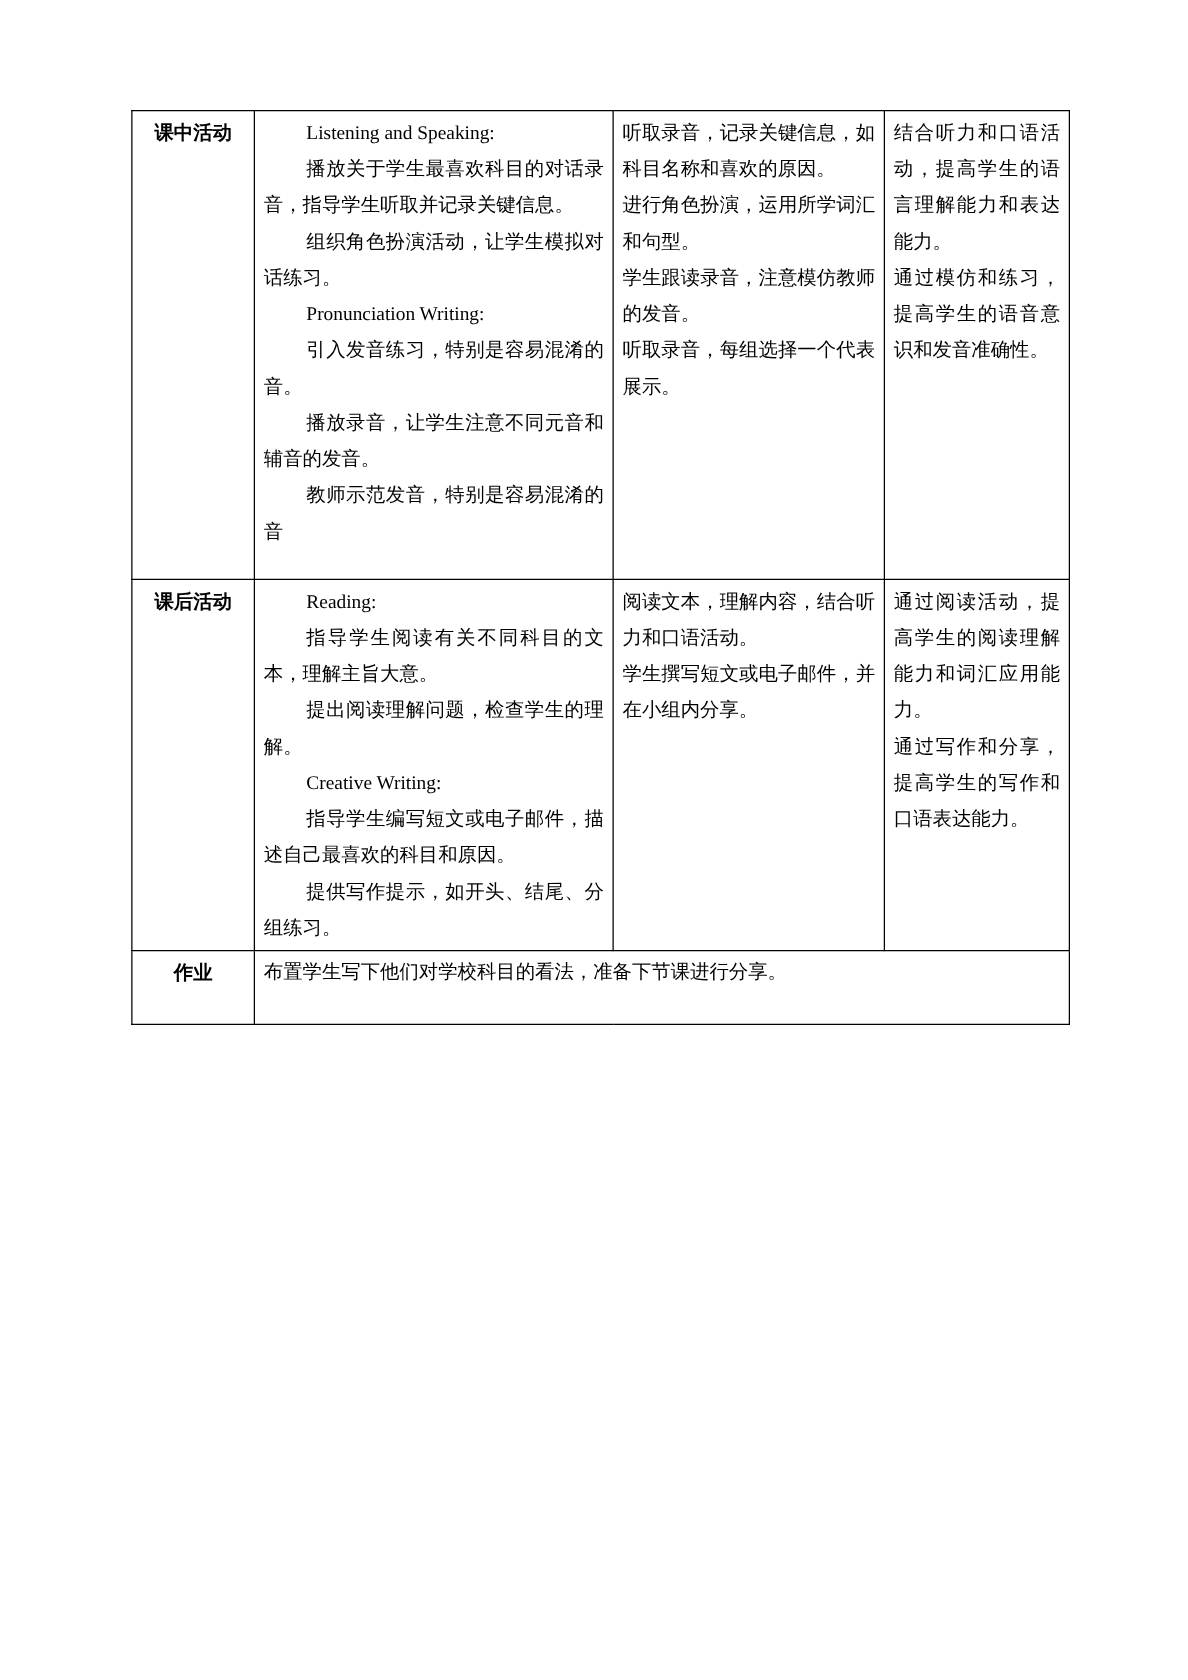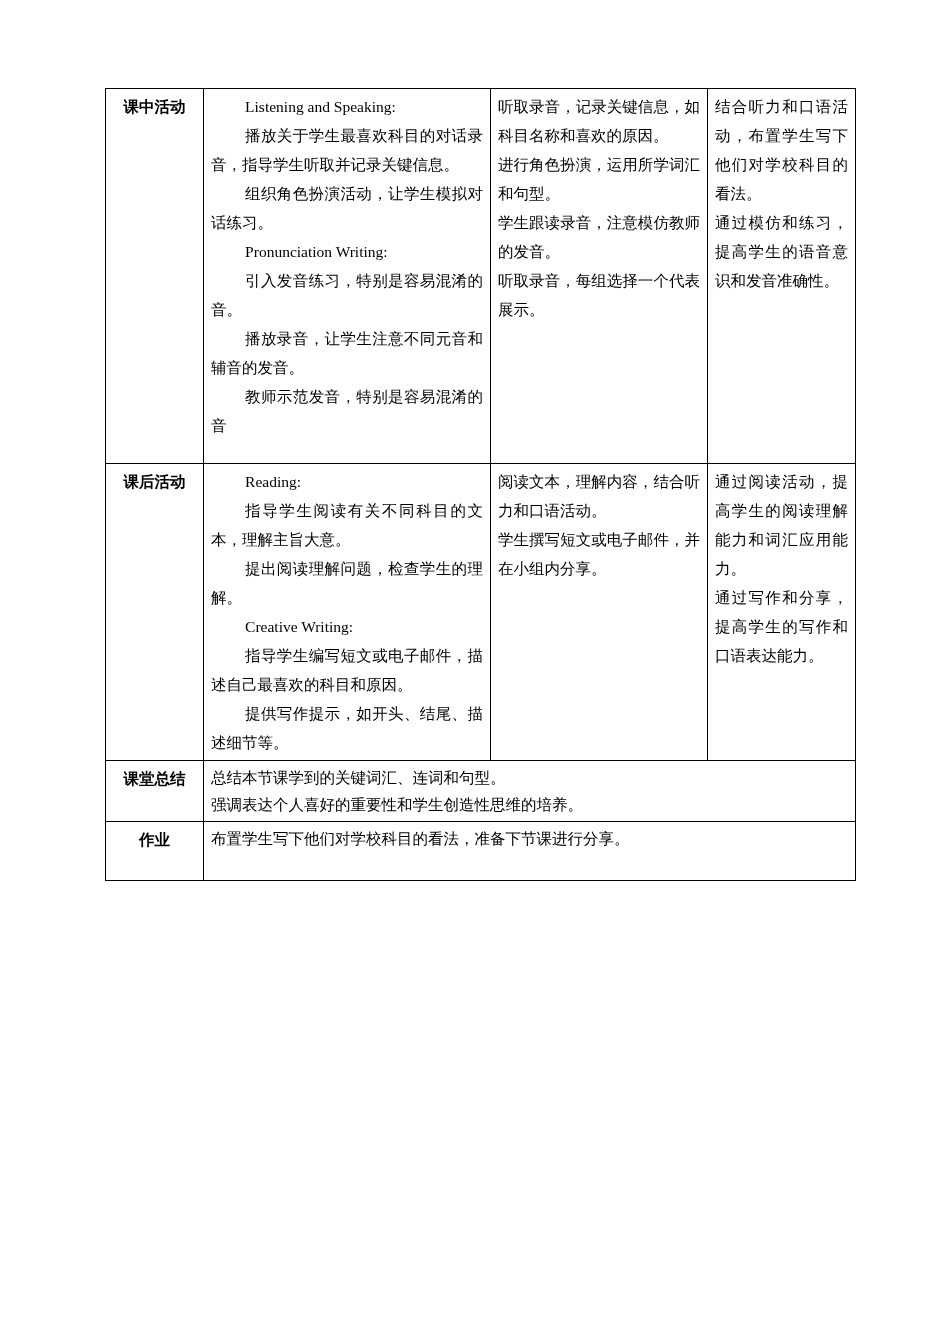--- a/index.html
+++ b/index.html
@@ -89,56 +89,47 @@
         <p class="ind just">播放录音，让学生注意不同元音和辅音的发音。</p>
         <p class="ind just">教师示范发音，特别是容易混淆的音</p>
       </td>
       <td>
         <p class="just">听取录音，记录关键信息，如科目名称和喜欢的原因。</p>
         <p class="just">进行角色扮演，运用所学词汇和句型。</p>
         <p class="just">学生跟读录音，注意模仿教师的发音。</p>
         <p class="just">听取录音，每组选择一个代表展示。</p>
       </td>
       <td>
-        <p class="just">结合听力和口语活动，布置学生写下他们对学校科目的看法。</p>
+        <p class="just">结合听力和口语活动，提高学生的语言理解能力和表达能力。</p>
         <p class="just">通过模仿和练习，提高学生的语音意识和发音准确性。</p>
       </td>
     </tr>
 
     <tr style="height:294px">
       <td class="label-cell">
         <p>课后活动</p>
       </td>
       <td>
         <p class="ind">Reading:</p>
         <p class="ind just">指导学生阅读有关不同科目的文本，理解主旨大意。</p>
         <p class="ind just">提出阅读理解问题，检查学生的理解。</p>
         <p class="ind">Creative Writing:</p>
         <p class="ind just">指导学生编写短文或电子邮件，描述自己最喜欢的科目和原因。</p>
-        <p class="ind just">提供写作提示，如开头、结尾、描述细节等。</p>
+        <p class="ind just">提供写作提示，如开头、结尾、分组练习。</p>
       </td>
       <td>
         <p class="just">阅读文本，理解内容，结合听力和口语活动。</p>
         <p class="just">学生撰写短文或电子邮件，并在小组内分享。</p>
       </td>
       <td>
         <p class="just">通过阅读活动，提高学生的阅读理解能力和词汇应用能力。</p>
         <p class="just">通过写作和分享，提高学生的写作和口语表达能力。</p>
       </td>
     </tr>
 
-    <tr style="height:55px">
-      <td class="label-cell label-mid">
-        <p>课堂总结</p>
-      </td>
-      <td colspan="3" class="summary-cell">
-        <p>总结本节课学到的关键词汇、连词和句型。</p>
-        <p>强调表达个人喜好的重要性和学生创造性思维的培养。</p>
-      </td>
-    </tr>
 
 
     <tr style="height:59px">
       <td class="label-cell label-mid">
         <p>作业</p>
       </td>
       <td colspan="3" class="homework-cell">
         <p>布置学生写下他们对学校科目的看法，准备下节课进行分享。</p>
       </td>
     </tr>

